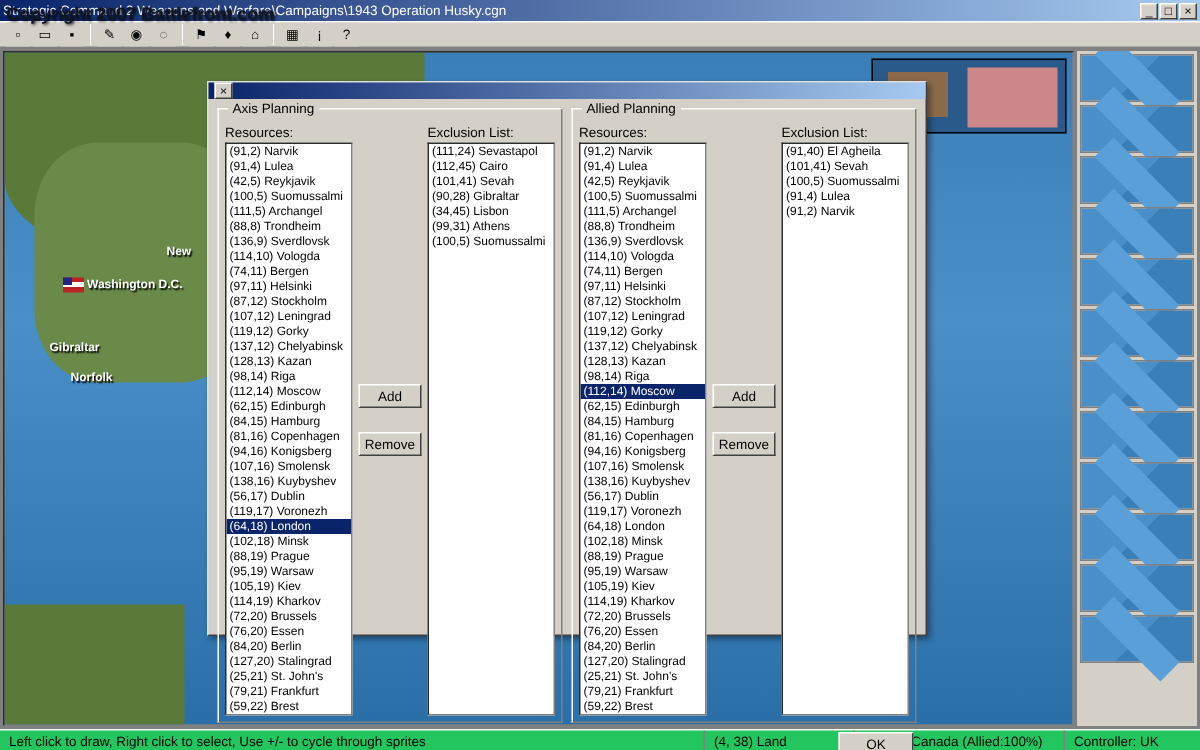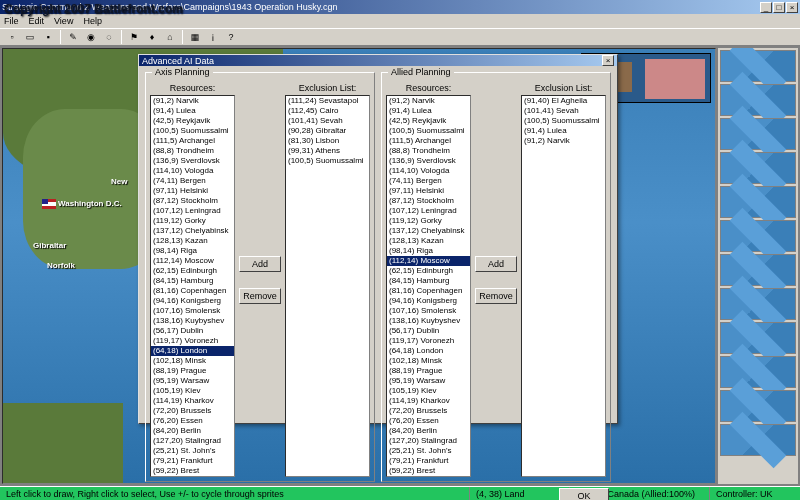--- a/index.html
+++ b/index.html
@@ -33,21 +33,21 @@
   .status-cell{padding:0 6px; border-right:1px solid #808080; height:100%;display:flex;align-items:center;}
   .status-cell:first-child{flex:1;}
   .copyright{position:absolute;top:2px;left:4px;color:#0f172a;font-weight:bold;font-size:12px;z-index:100;text-shadow:1px 1px 2px #000;}
   
   .dialog { position:absolute; top:54px; left:138px; width:480px; height:370px; background:#d4d0c8; border:1px solid #404040; border-top-color:#dfdfdf; border-left-color:#dfdfdf; box-shadow:2px 2px 4px rgba(0,0,0,0.4); display:flex; flex-direction:column; z-index:50;}
   .dlg-title{height:14px;background:linear-gradient(90deg,#0a246a,#a6caf0);color:#fff;font-size:9px;display:flex;align-items:center;padding:0 3px;}
   .dlg-body{flex:1;padding:6px;display:flex;gap:6px;}
   .group{flex:1;border:1px solid #808080;border-top-color:#fff;border-left-color:#fff;position:relative;padding:10px 4px 4px 4px;display:flex;gap:4px;}
   .group::before{content:attr(data-label);position:absolute;top:-6px;left:6px;background:#d4d0c8;padding:0 3px;font-size:9px;}
   .col{display:flex;flex-direction:column;gap:2px;flex:1;min-width:0;}
-  .col-label{font-size:9px;text-align:center;}
+  .col-label{font-size:9px;}
   .listbox{flex:1;background:#fff;border:1px inset #808080;overflow-y:scroll;overflow-x:hidden;font-size:8px;}
   .listbox div{padding:0 2px;white-space:nowrap;cursor:default;line-height:10px;}
   .listbox div.sel{background:#0a246a;color:#fff;}
   .btn-col{display:flex;flex-direction:column;gap:16px;justify-content:center;width:42px;}
   .btn{height:16px;background:#d4d0c8;border:1px solid #fff;border-right-color:#404040;border-bottom-color:#404040;font-size:9px;}
   .dlg-footer{height:26px;display:flex;justify-content:flex-end;align-items:center;padding:0 8px;}
   .dlg-footer .btn{width:50px;}
   ::-webkit-scrollbar{width:12px;background:#d4d0c8;}
   ::-webkit-scrollbar-thumb{background:#d4d0c8;border:1px solid #fff;border-right-color:#404040;border-bottom-color:#404040;}
   ::-webkit-scrollbar-button{height:12px;background:#d4d0c8;border:1px solid #fff;border-right-color:#404040;border-bottom-color:#404040;}
@@ -56,26 +56,20 @@
 <body>
 
 <div class="copyright">Copyright 2007 Battlefront.com</div>
 
 <div class="win">
   <div class="title-bar">
     <span class="title-text">Strategic Command 2 Weapons and Warfare\Campaigns\1943 Operation Husky.cgn</span>
     <span class="win-btn">_</span>
     <span class="win-btn">□</span>
     <span class="win-btn">×</span>
-  </div>
-  <div class="menubar">
-    <span>File</span>
-    <span>Edit</span>
-    <span>View</span>
-    <span>Help</span>
   </div>
   <div class="toolbar">
     <span class="tool-btn">▫</span>
     <span class="tool-btn">▭</span>
     <span class="tool-btn">▪</span>
     <span class="tool-sep"></span>
     <span class="tool-btn">✎</span>
     <span class="tool-btn">◉</span>
     <span class="tool-btn">◌</span>
     <span class="tool-sep"></span>
@@ -119,21 +113,20 @@
   <div class="statusbar">
     <div class="status-cell">Left click to draw, Right click to select, Use +/- to cycle through sprites</div>
     <div class="status-cell" style="width:100px">(4, 38) Land</div>
     <div class="status-cell" style="width:140px">Owner:  Canada (Allied:100%)</div>
     <div class="status-cell" style="width:90px;border-right:none">Controller:  UK</div>
   </div>
 </div>
 
 <div class="dialog">
   <div class="dlg-title">
-    <span style="flex:1">Advanced AI Data</span>
     <span class="win-btn">×</span>
   </div>
   <div class="dlg-body">
     <div class="group" data-label="Axis Planning">
       <div class="col">
         <span class="col-label">Resources:</span>
         <div class="listbox" id="axis-res">
             <div>(91,2) Narvik</div>
             <div>(91,4) Lulea</div>
             <div>(42,5) Reykjavik</div>
@@ -178,21 +171,21 @@
         <button class="btn">Add</button>
         <button class="btn">Remove</button>
       </div>
       <div class="col">
         <span class="col-label">Exclusion List:</span>
         <div class="listbox" id="axis-exc">
             <div>(111,24) Sevastapol</div>
             <div>(112,45) Cairo</div>
             <div>(101,41) Sevah</div>
             <div>(90,28) Gibraltar</div>
-            <div>(81,30) Lisbon</div>
+            <div>(34,45) Lisbon</div>
             <div>(99,31) Athens</div>
             <div>(100,5) Suomussalmi</div>
           </div>
       </div>
     </div>
     <div class="group" data-label="Allied Planning">
       <div class="col">
         <span class="col-label">Resources:</span>
         <div class="listbox" id="allied-res">
             <div>(91,2) Narvik</div>

